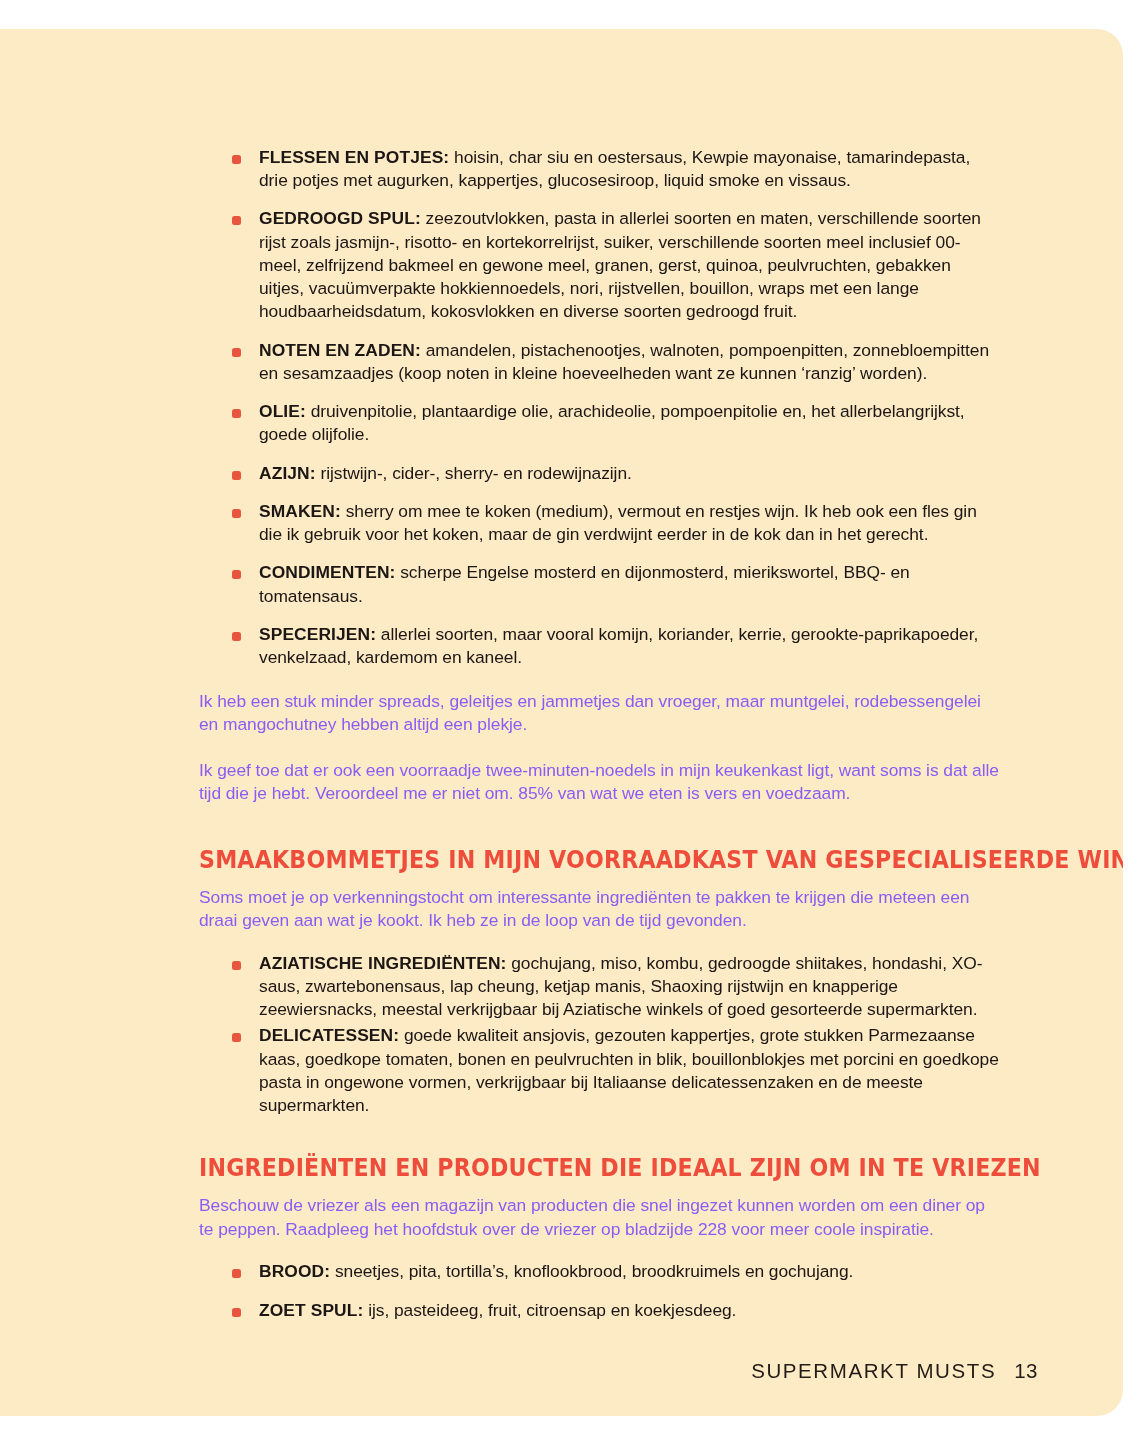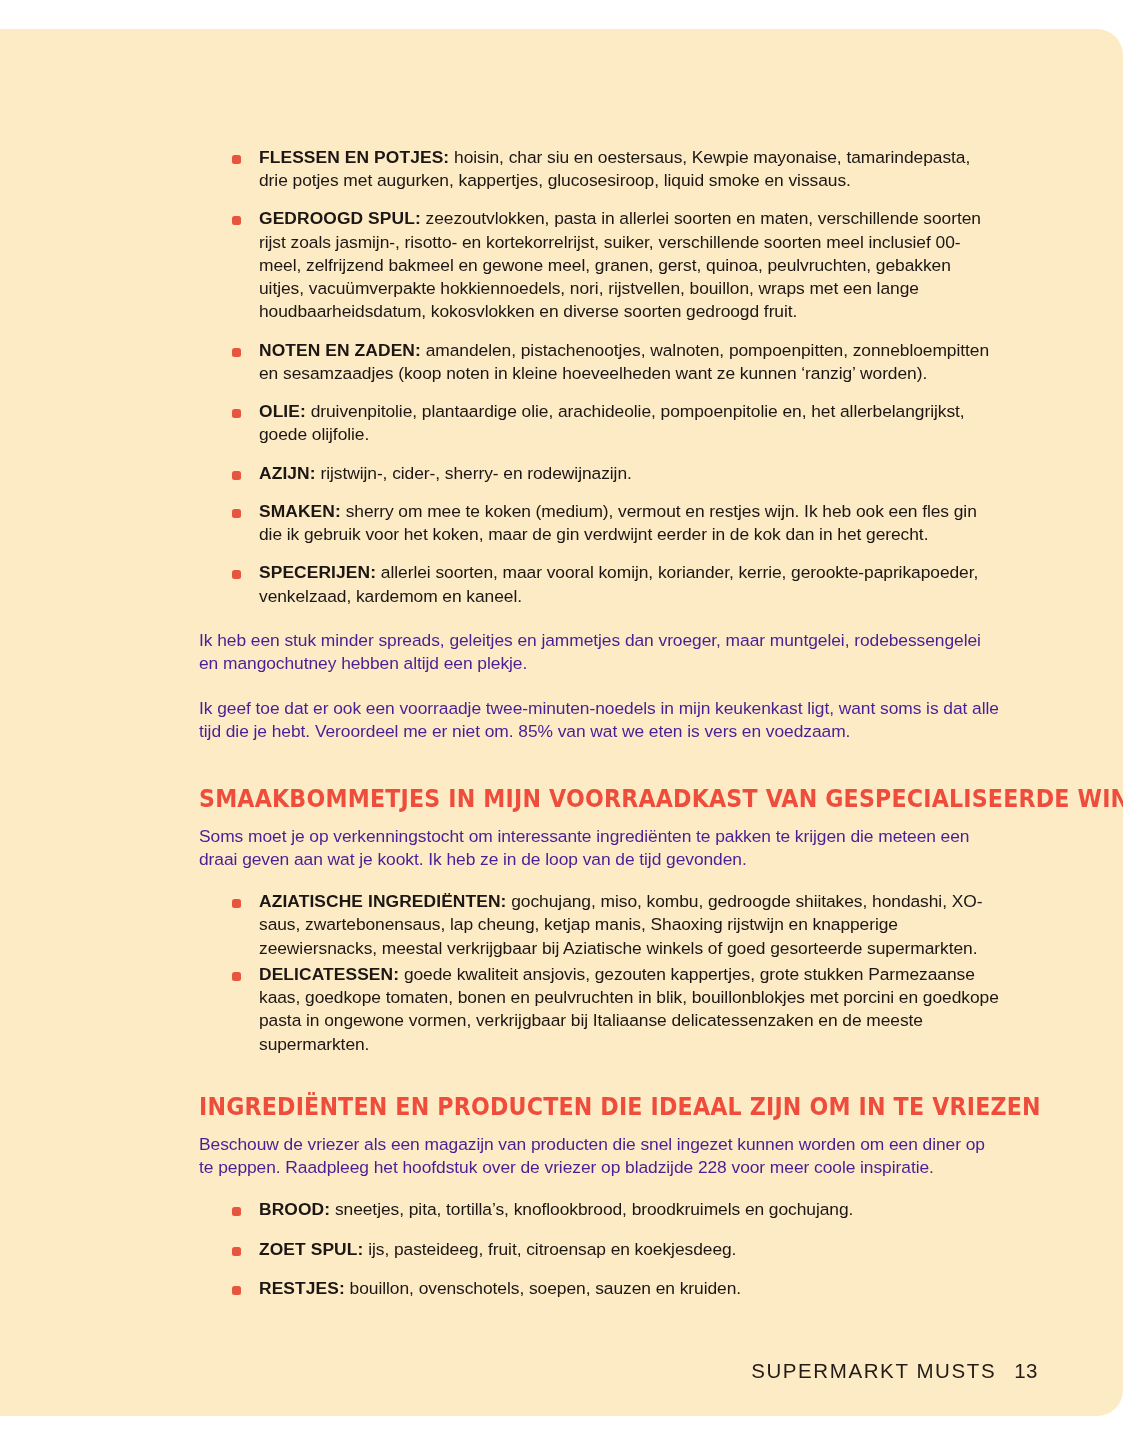--- a/index.html
+++ b/index.html
@@ -67,21 +67,21 @@
   ul.tight > li:last-child { margin-bottom: 0; }
   ul.semi > li { margin-bottom: 16px; }
   ul.semi > li:last-child { margin-bottom: 0; }
 
   li.indented { padding-left: 65px; }
   li.indented .dot { left: 38px; }
 
   
   p.para {
     margin: 0;
-    color: #4c1d95;
+    color: #8b5cf6;
     font-size: 17.4px;
     line-height: 1.335;
     letter-spacing: -0.06px;
   }
   .gap-a { height: 21px; }
   .gap-b { height: 22px; }
   .gap-c { height: 19px; }
 
   
   h2.sect {
@@ -144,20 +144,24 @@
       <li class="indented">
         <span class="dot"></span>
         <span class="lbl">AZIJN:</span><span> rijstwijn-, cider-, sherry- en rodewijnazijn.</span>
       </li>
       <li>
         <span class="dot"></span>
         <span class="lbl">SMAKEN:</span><span> sherry om mee te koken (medium), vermout en restjes wijn. Ik heb ook een fles gin die ik gebruik voor het koken, maar de gin verdwijnt eerder in de kok dan in het gerecht.</span>
       </li>
       <li>
         <span class="dot"></span>
+        <span class="lbl">CONDIMENTEN:</span><span> scherpe Engelse mosterd en dijonmosterd, mierikswortel, BBQ- en tomatensaus.</span>
+      </li>
+      <li>
+        <span class="dot"></span>
         <span class="lbl">SPECERIJEN:</span><span> allerlei soorten, maar vooral komijn, koriander, kerrie, gerookte-paprikapoeder, venkelzaad, kardemom en kaneel.</span>
       </li>
     </ul>
 
     <div class="gap-a"></div>
     <p class="para">Ik heb een stuk minder spreads, geleitjes en jammetjes dan vroeger, maar muntgelei, rodebessengelei en mangochutney hebben altijd een plekje.</p>
 
     <div class="gap-b"></div>
     <p class="para">Ik geef toe dat er ook een voorraadje twee-minuten-noedels in mijn keukenkast ligt, want soms is dat alle tijd die je hebt. Veroordeel me er niet om. 85% van wat we eten is vers en voedzaam.</p>
 
@@ -185,24 +189,20 @@
 
     <div class="gap-c"></div>
     <ul class="blist semi">
       <li>
         <span class="dot"></span>
         <span class="lbl">BROOD:</span><span> sneetjes, pita, tortilla’s, knoflookbrood, broodkruimels en gochujang.</span>
       </li>
       <li>
         <span class="dot"></span>
         <span class="lbl">ZOET SPUL:</span><span> ijs, pasteideeg, fruit, citroensap en koekjesdeeg.</span>
-      </li>
-      <li>
-        <span class="dot"></span>
-        <span class="lbl">RESTJES:</span><span> bouillon, ovenschotels, soepen, sauzen en kruiden.</span>
       </li>
 
     </ul>
 
   </div>
 
   <div class="footer">
     <span>SUPERMARKT MUSTS</span>
     <span class="pagenum">13</span>
   </div>

